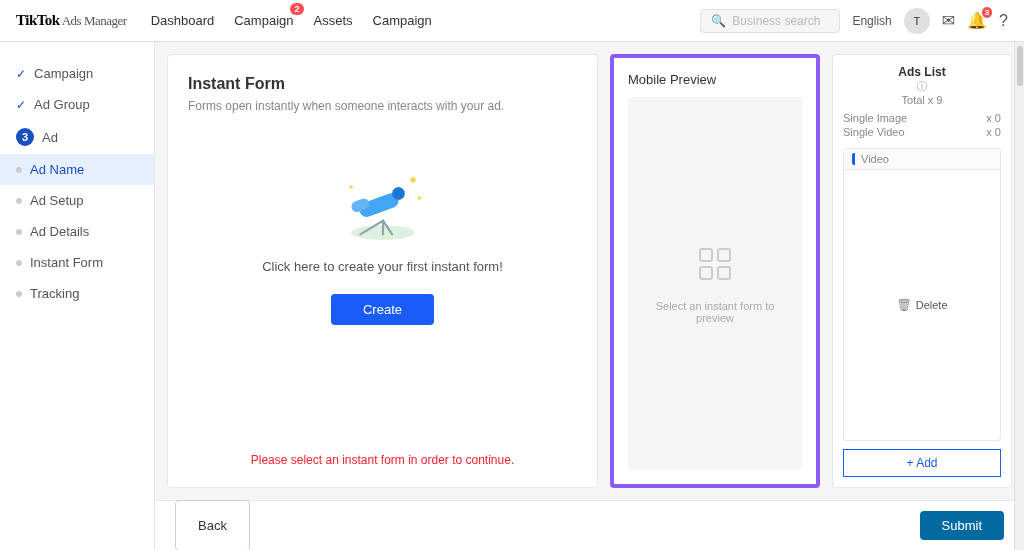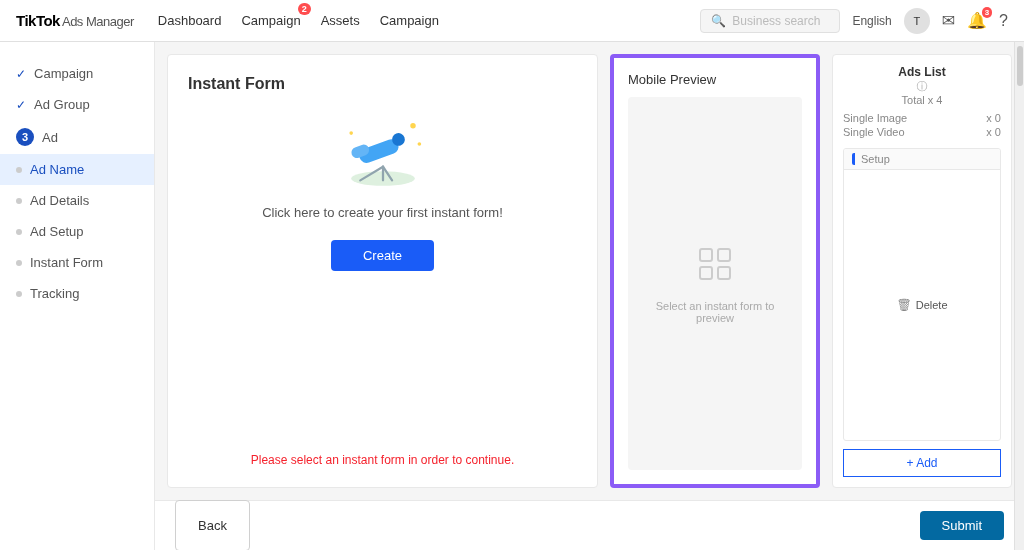--- a/index.html
+++ b/index.html
@@ -3,21 +3,21 @@
   <meta charset="utf-8">
   <style>
     * { box-sizing: border-box; margin: 0; padding: 0; }
     body { font-family: -apple-system, BlinkMacSystemFont, 'Segoe UI', sans-serif; background: #f5f5f5; font-size: 13px; color: #333; width: 1024px; height: 550px; overflow: hidden; }
 
     
     .topnav {
       display: flex; align-items: center; background: #fff;
       border-bottom: 1px solid #e0e0e0; height: 42px; padding: 0 16px; gap: 24px;
     }
-    .topnav-logo { display: flex; align-items: flex-end; gap: 4px; font-weight: 700; font-size: 15px; color: #000; }
+    .topnav-logo { display: flex; align-items: flex-end; gap: 4px; font-weight: 700; font-size: 15px; color: #000; font-family: Liberation Serif, serif; }
     .topnav-links { display: flex; gap: 20px; flex: 1; }
     .topnav-link { font-size: 13px; color: #333; cursor: pointer; padding: 4px 0; position: relative; }
     .badge {
       position: absolute; top: -6px; right: -10px;
       background: #ff4d4f; color: #fff; font-size: 9px;
       border-radius: 8px; padding: 1px 4px; font-weight: 600;
     }
     .topnav-right { display: flex; align-items: center; gap: 12px; margin-left: auto; }
     .search-bar {
       background: #f5f5f5; border: 1px solid #e0e0e0; border-radius: 4px;
@@ -200,41 +200,42 @@
     <div class="sidebar-item">
       <span class="step-num">3</span>
       <span>Ad</span>
     </div>
     <div class="sidebar-item active">
       <span class="dot"></span>
       <span>Ad Name</span>
     </div>
     <div class="sidebar-item">
       <span class="dot"></span>
+      <span>Ad Setup</span>
+    </div>
+    <div class="sidebar-item">
+      <span class="dot"></span>
       <span>Ad Details</span>
-    </div>
-    <div class="sidebar-item">
-      <span class="dot"></span>
-      <span>Ad Setup</span>
     </div>
     <div class="sidebar-item">
       <span class="dot"></span>
       <span>Instant Form</span>
     </div>
     <div class="sidebar-item">
       <span class="dot"></span>
       <span>Tracking</span>
     </div>
   </div>
 
   <div class="content-area">
     <div class="content-panels">
 
       <div class="instant-form-panel">
         <h2 class="panel-title">Instant Form</h2>
+        <p class="panel-subtitle">Forms open instantly when someone interacts with your ad.</p>
 
         <div class="illustration">
           <svg width="110" height="100" viewBox="0 0 110 100" xmlns="http://www.w3.org/2000/svg">
 
             <ellipse cx="55" cy="88" rx="35" ry="8" fill="#c8e6c9" opacity="0.6"></ellipse>
 
             <line x1="55" y1="75" x2="30" y2="90" stroke="#90a4ae" stroke-width="2.5" stroke-linecap="round"></line>
             <line x1="55" y1="75" x2="65" y2="90" stroke="#90a4ae" stroke-width="2.5" stroke-linecap="round"></line>
             <line x1="55" y1="75" x2="55" y2="90" stroke="#90a4ae" stroke-width="2.5" stroke-linecap="round"></line>
 
@@ -265,36 +266,36 @@
             <rect x="23" y="23" width="12" height="12" rx="2" fill="none" stroke="#ccc" stroke-width="2"></rect>
           </svg>
           <span>Select an instant form to preview</span>
         </div>
       </div>
 
       <div class="ads-list-panel">
         <div class="ads-list-header">
           <span class="ads-list-title">Ads List</span>
           <span style="font-size:11px; color:#aaa; cursor:pointer;">ⓘ</span>
-          <span class="ads-total">Total x 4</span>
+          <span class="ads-total">Total x 9</span>
         </div>
         <div class="ads-counts">
           <div class="ads-count-row">
             <span>Single Image</span>
             <span>x 0</span>
           </div>
           <div class="ads-count-row">
             <span>Single Video</span>
             <span>x 0</span>
           </div>
         </div>
         <div class="ads-table-area">
           <div class="ads-table-header">
             <div class="blue-line"></div>
-            <span style="margin-left:6px;">Setup</span>
+            <span style="margin-left:6px;">Video</span>
           </div>
           <div class="ads-table-body">
             <div class="ads-delete-row">
               <span class="trash-icon">🗑</span>
               <span>Delete</span>
             </div>
           </div>
         </div>
         <button class="add-btn">+ Add</button>
       </div>

